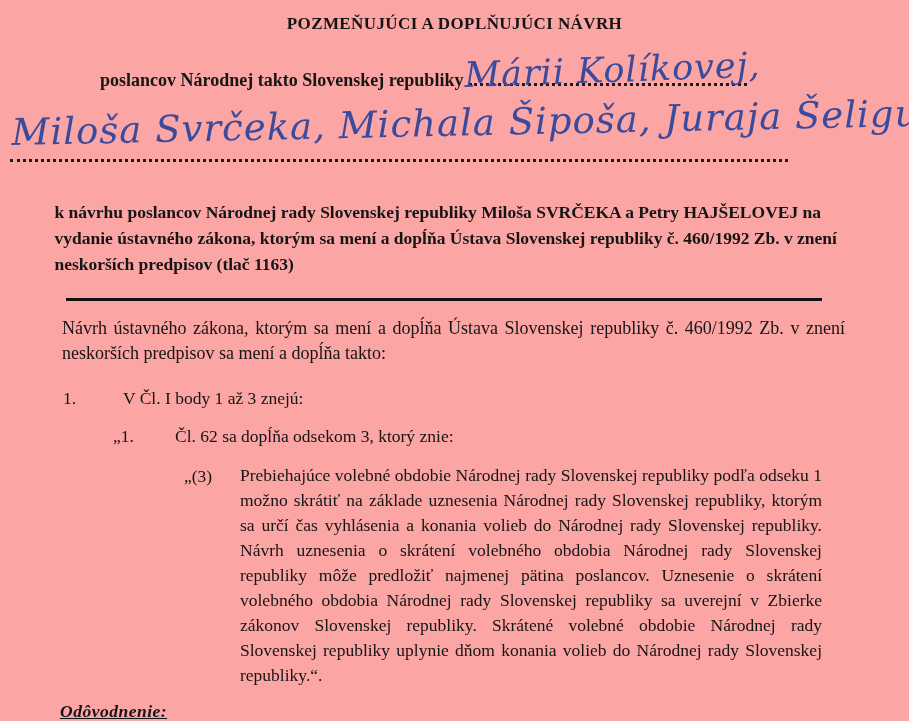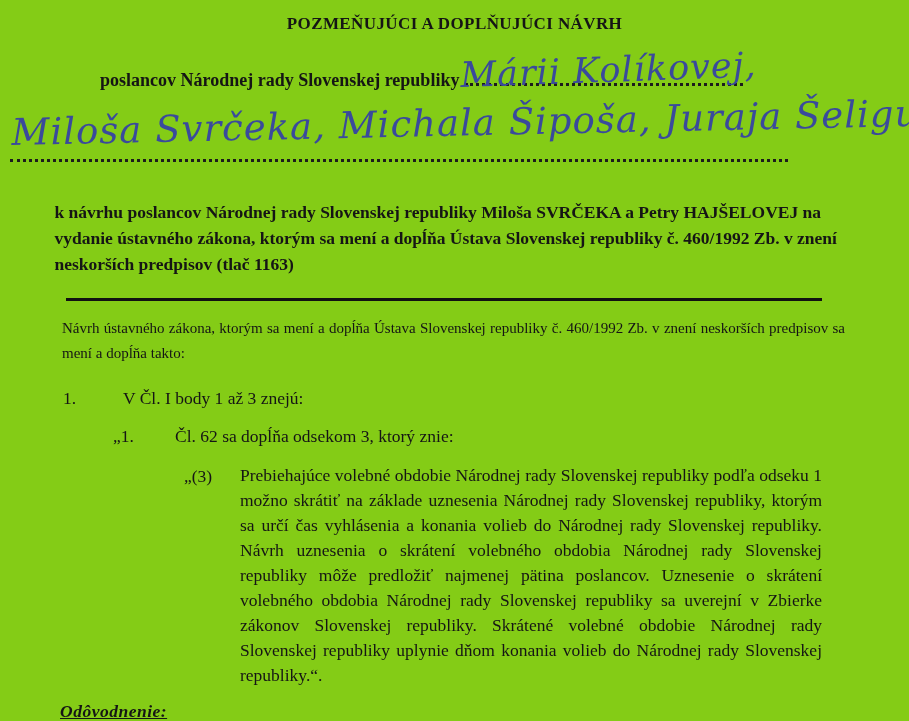--- a/index.html
+++ b/index.html
@@ -1,21 +1,21 @@
 <!DOCTYPE html>
 <html lang="sk" style="--ink: #3a4a9c;"><head>
 <meta charset="utf-8">
 <style>
   * { margin: 0; padding: 0; box-sizing: border-box; }
   html, body { background: #ffffff; }
   .page {
     position: relative;
     width: 909px;
     height: 721px;
-    background: #84cc16;
+    background: #fca5a5;
     color: #151515;
     font-family: "Liberation Serif", "DejaVu Serif", serif;
     overflow: hidden;
   }
   .doc-title {
     padding-top: 14px;
     text-align: center;
     font-size: 17px;
     font-weight: bold;
     letter-spacing: 0.4px;
@@ -80,21 +80,21 @@
     line-height: 26px;
   }
   .rule {
     margin: 21px 0 0 66px;
     width: 756px;
     border: none;
     border-top: 3px solid #111;
   }
   .intro {
     margin: 15px 64px 0 62px;
-    font-size: 15px;
+    font-size: 18px;
     line-height: 25px;
     text-align: justify;
   }
   .num-item {
     display: flex;
     margin: 22px 0 0 63px;
     font-size: 17.5px;
   }
   .num-item .num { width: 60px; flex: 0 0 60px; }
   .sub-item {
@@ -126,21 +126,21 @@
   }
 </style>
 </head>
 <body>
 
 <div class="page">
 
   <div class="doc-title">POZMEŇUJÚCI A DOPLŇUJÚCI NÁVRH</div>
 
   <div class="sponsor-line">
-    <span>poslancov Národnej rady Slovenskej republiky</span><span class="dotline dotline1"><span class="hand hand1">Márii Kolíkovej,</span></span>
+    <span>poslancov Národnej takto Slovenskej republiky</span><span class="dotline dotline1"><span class="hand hand1">Márii Kolíkovej,</span></span>
   </div>
 
   <div class="sig-line2">
     <span class="dotline2"></span>
     <span class="hand hand2">Miloša Svrčeka, Michala Šipoša, Juraja Šeligu</span>
   </div>
 
   <div class="subject">k návrhu poslancov Národnej rady Slovenskej republiky Miloša SVRČEKA a Petry HAJŠELOVEJ na vydanie ústavného zákona, ktorým sa mení a dopĺňa Ústava Slovenskej republiky č. 460/1992 Zb. v znení neskorších predpisov (tlač 1163)</div>
 
   <hr class="rule">

